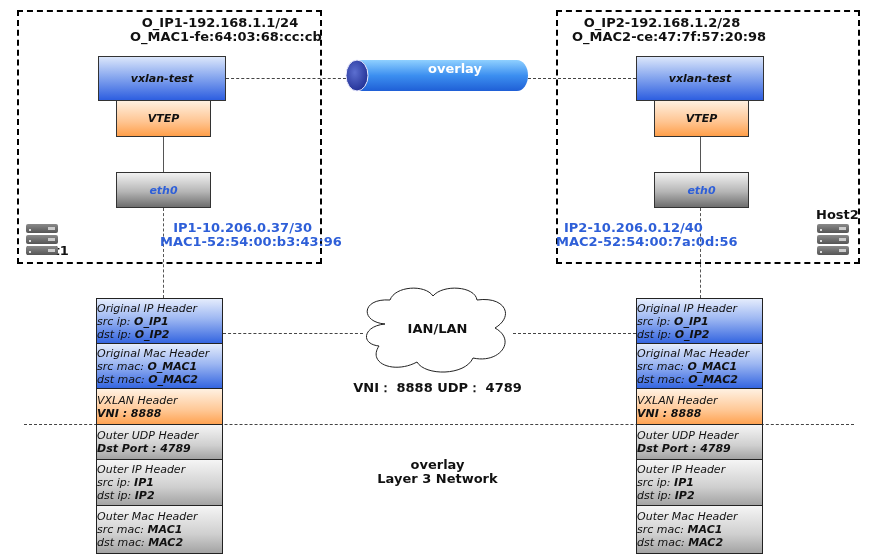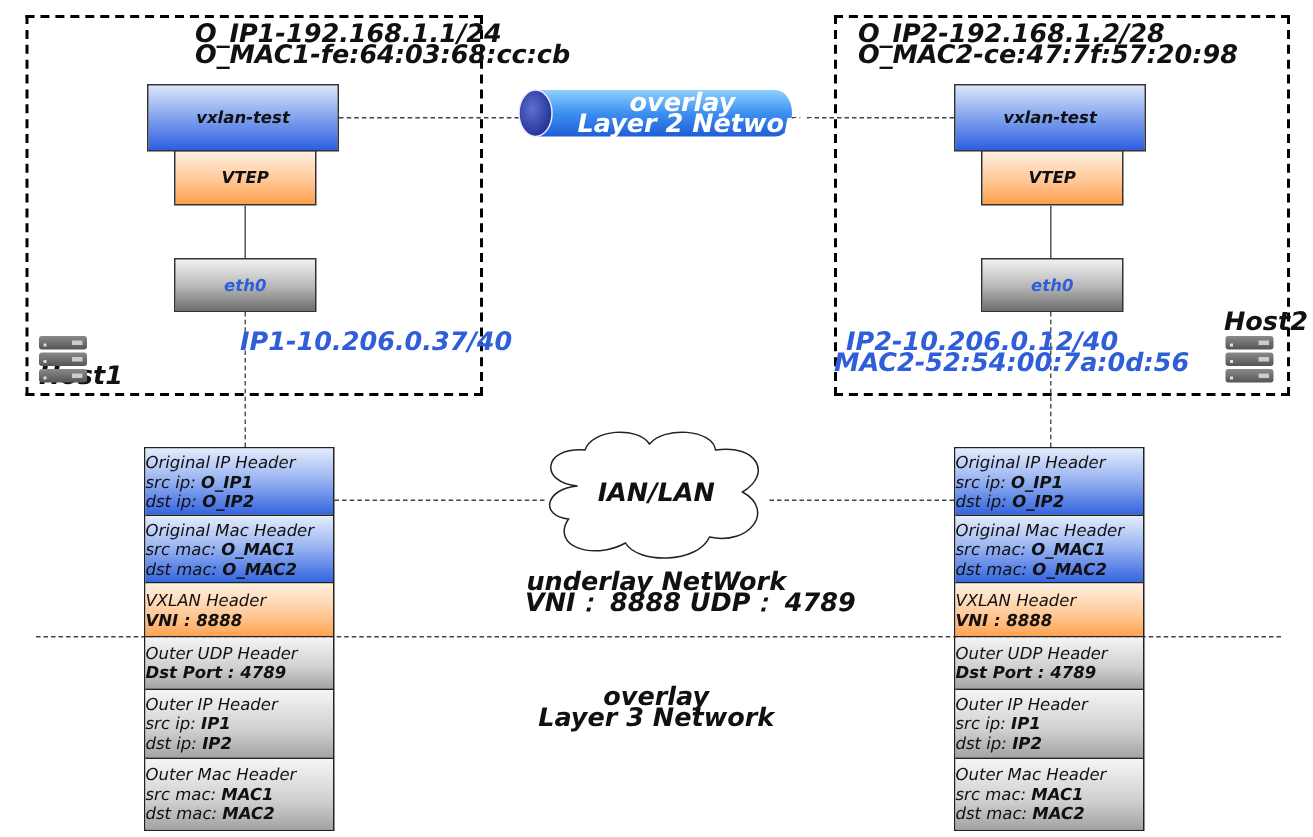--- a/index.html
+++ b/index.html
@@ -2,21 +2,21 @@
 <html><head>
 <meta charset="utf-8">
 <style>
   html, body { margin:0; padding:0; background:#ffffff; }
   body { width:875px; height:558px; position:relative; overflow:hidden;
          font-family:"DejaVu Sans", sans-serif; }
   .abs { position:absolute; }
   .host-box { position:absolute; border:2px dashed #000; box-sizing:border-box; }
   .host-box-l { left:17px; top:10px; width:305px; height:254px; }
   .host-box-r { left:556px; top:10px; width:304px; height:254px; }
-  .lbl { position:absolute; font-size:17px; font-weight:bold; font-style:italic; color:#111; text-align:center; line-height:14px; white-space:nowrap; }
+  .lbl { position:absolute; font-size:13px; font-weight:bold; color:#111; text-align:center; line-height:14px; white-space:nowrap; }
   .lbl-blue { color:#2e5fd8; }
   .node { position:absolute; box-sizing:border-box; border:1px solid #333; display:flex; align-items:center; justify-content:center;
           font-size:11px; font-weight:bold; font-style:italic; }
   .node-blue { background:linear-gradient(to bottom, #dbe6fb 0%, #8aa9ef 45%, #2d5ee0 100%); color:#111; }
   .node-orange { background:linear-gradient(to bottom, #fff0e0 0%, #ffc490 60%, #ff9f4a 100%); color:#111; }
   .node-gray { background:linear-gradient(to bottom, #f2f2f2 0%, #b5b5b5 55%, #6e6e6e 100%); color:#2e5fd8; }
   .vline { position:absolute; width:0; }
   .vline-solid { border-left:1px solid #555; }
   .vline-dot { border-left:1px dashed #555; }
   .hline-dot { position:absolute; height:0; border-top:1px dashed #444; }
@@ -56,21 +56,22 @@
 <div class="node node-orange" style="left:116px; top:100px; width:95px; height:37px;">
   <span>VTEP</span>
 </div>
 <div class="vline vline-solid" style="left:163px; top:137px; height:35px;"></div>
 <div class="node node-gray" style="left:116px; top:172px; width:95px; height:36px;">
   <span>eth0</span>
 </div>
 <div class="vline vline-dot" style="left:163px; top:208px; height:90px;"></div>
 
 <div class="lbl lbl-blue" style="left:160px; top:221px; width:160px; text-align:right;">
-  <div style="padding-right:8px;">IP1-10.206.0.37/40</div>
+  <div style="padding-right:8px;">IP1-10.206.0.37/30</div>
+  <div>MAC1-52:54:00:b3:43:96</div>
 </div>
 
 <div class="lbl" style="left:26px; top:208px; text-align:center;margin-top:36px;">Host1</div>
 <div class="server" style="left:26px; top:224px;">
   <div class="unit">
       <div class="led"></div>
       <div class="slot"></div>
     </div>
   <div class="unit">
       <div class="led"></div>
@@ -128,33 +129,31 @@
     <radialGradient id="capGrad" cx="0.4" cy="0.4" r="0.7">
       <stop offset="0" stop-color="#5c6fd0"></stop>
       <stop offset="1" stop-color="#1c2a8f"></stop>
     </radialGradient>
   </defs>
   <path d="M12 2 L172 2 A11 15.5 0 0 1 172 33 L12 33 Z" fill="url(#pipeGrad)"></path>
   <ellipse cx="12" cy="17.5" rx="11" ry="15.5" fill="url(#capGrad)" stroke="#eef" stroke-width="1"></ellipse>
 </svg>
 <div class="lbl" style="left:385px; top:62px; width:140px; color:#fff;">
   <div>overlay</div>
-  <div>Layer 2 Network</div>
 </div>
 
 <svg class="abs" style="left:355px; top:286px;" width="165" height="90" viewBox="0 0 165 90">
   <path d="M30 38 C 5 36, 6 12, 35 14 C 40 0, 70 -2, 78 10 C 88 -2, 120 0, 122 14 C 150 10, 160 30, 140 42 C 162 54, 145 78, 118 72 C 110 90, 70 90, 62 76 C 40 88, 12 78, 24 60 C 5 58, 8 40, 30 38 Z" fill="#ffffff" stroke="#222" stroke-width="1"></path>
 </svg>
 <div class="lbl" style="left:395px; top:322px; width:85px;">IAN/LAN</div>
 
 <div class="hline-dot" style="left:223px; top:333px; width:140px;"></div>
 <div class="hline-dot" style="left:513px; top:333px; width:123px;"></div>
 
 <div class="lbl" style="left:350px; top:381px; width:175px;">
-  <div>underlay NetWork</div>
   <div>VNI： 8888 UDP： 4789</div>
 </div>
 
 <div class="hline-dot" style="left:24px; top:424px; width:830px;"></div>
 
 <div class="lbl" style="left:350px; top:458px; width:175px;">
   <div>overlay</div>
   <div>Layer 3 Network</div>
 </div>
 

